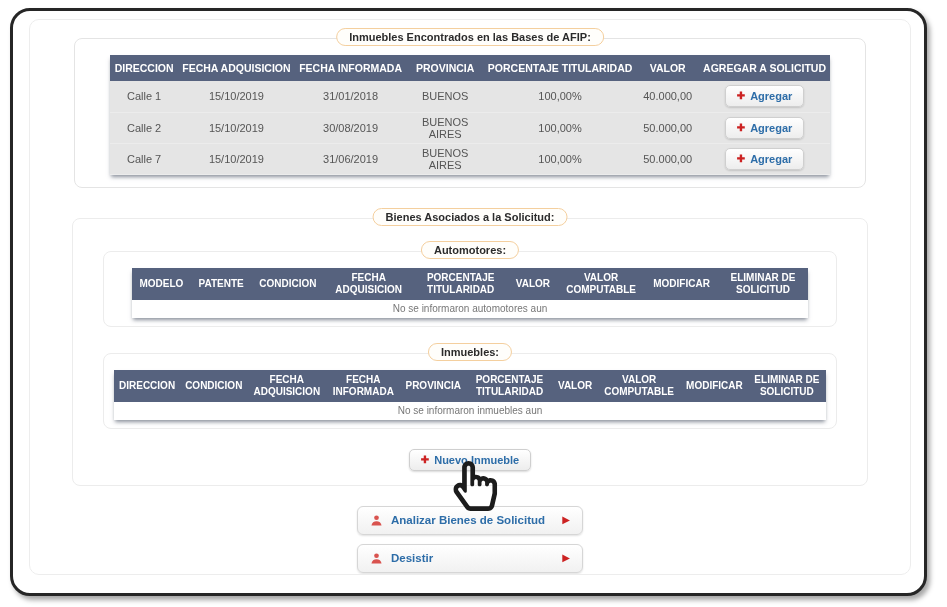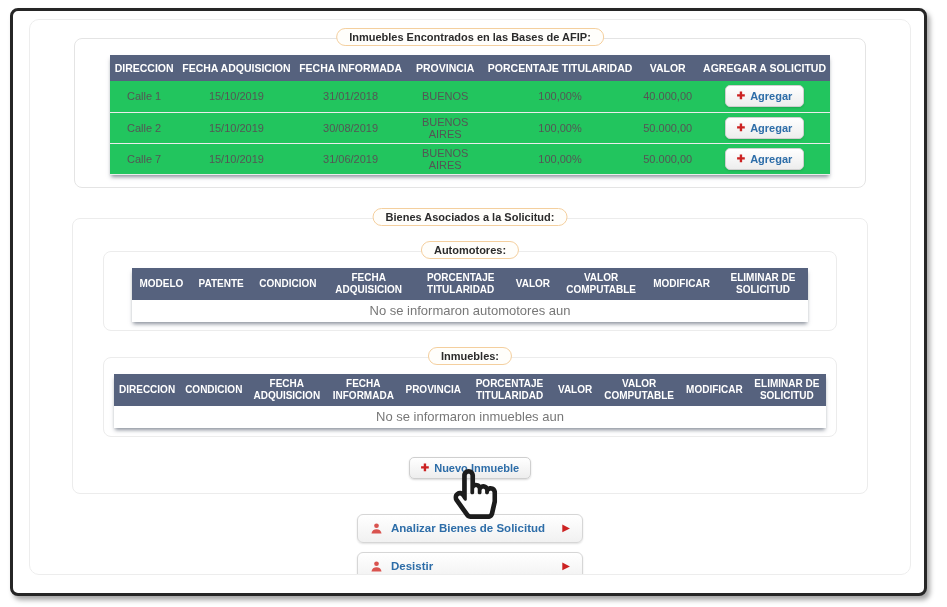--- a/index.html
+++ b/index.html
@@ -1,21 +1,21 @@
 <!DOCTYPE html>
 <html><head>
 <meta charset="utf-8">
 <style>
   * { box-sizing: border-box; margin: 0; padding: 0; }
   html, body { width: 947px; height: 607px; background: #ffffff; font-family: "Liberation Sans", sans-serif; }
   body { position: relative; overflow: hidden; }
 
   .window {
     position: absolute; left: 10px; top: 8px; width: 917px; height: 588px;
-    background: #ffffff; border: 3px solid #262626; border-radius: 8px;
+    background: #ffffff; border: 3px solid #262626; border-radius: 20px;
     box-shadow: 3px 4px 5px rgba(0,0,0,0.35);
     overflow: hidden;
   }
   .content {
     position: absolute; left: 16px; top: 8px; right: 13px; bottom: 18px;
     border: 1px solid #ededed; border-radius: 10px;
     background: #ffffff; overflow: hidden;
   }
 
   
@@ -32,29 +32,29 @@
   .subpanel { position: relative; width: 734px; margin: 14px auto 0; border: 1px solid #ececec; border-radius: 8px; padding: 16px 0 8px; }
   .subpanel + .subpanel { margin-top: 26px; }
 
   table.data-table { border-collapse: collapse; margin: 0 auto; background: #fff;
     box-shadow: 0 3px 4px -1px rgba(75,84,102,0.65); }
   .found-table { width: 720px; font-size: 11px; }
   .found-table th {
     background: #56627e; color: #ffffff; font-size: 10.5px; font-weight: bold;
     padding: 7px 4px; text-align: center; white-space: nowrap;
   }
-  .found-table td { padding: 0 4px; height: 31px; text-align: center; color: #555; border-bottom: 1px solid #ececec; background: #22c55e; }
+  .found-table td { padding: 0 4px; height: 31px; text-align: center; color: #555; border-bottom: 1px solid #ececec; background: #e5e5e5; }
 
   .nested-table { width: 676px; font-size: 10px; }
   .inm-table { width: 712px; }
   .nested-table th {
     background: #56627e; color: #fff; font-size: 10px; font-weight: bold;
     padding: 4px 5px; text-align: center; line-height: 1.2;
   }
-  .nested-table td.empty { text-align: center; color: #777; font-size: 13px; padding: 3px 0 4px; background: #fff; }
+  .nested-table td.empty { text-align: center; color: #777; font-size: 10px; padding: 3px 0 4px; background: #fff; }
 
   
   .btn {
     display: inline-flex; align-items: center; gap: 5px;
     background: linear-gradient(#ffffff, #ededed);
     border: 1px solid #cfcfcf; border-radius: 5px;
     padding: 4px 11px; font-family: inherit;
     font-size: 11px; font-weight: bold; color: #2d6da8; cursor: pointer;
     box-shadow: 0 1px 2px rgba(0,0,0,0.15);
   }

